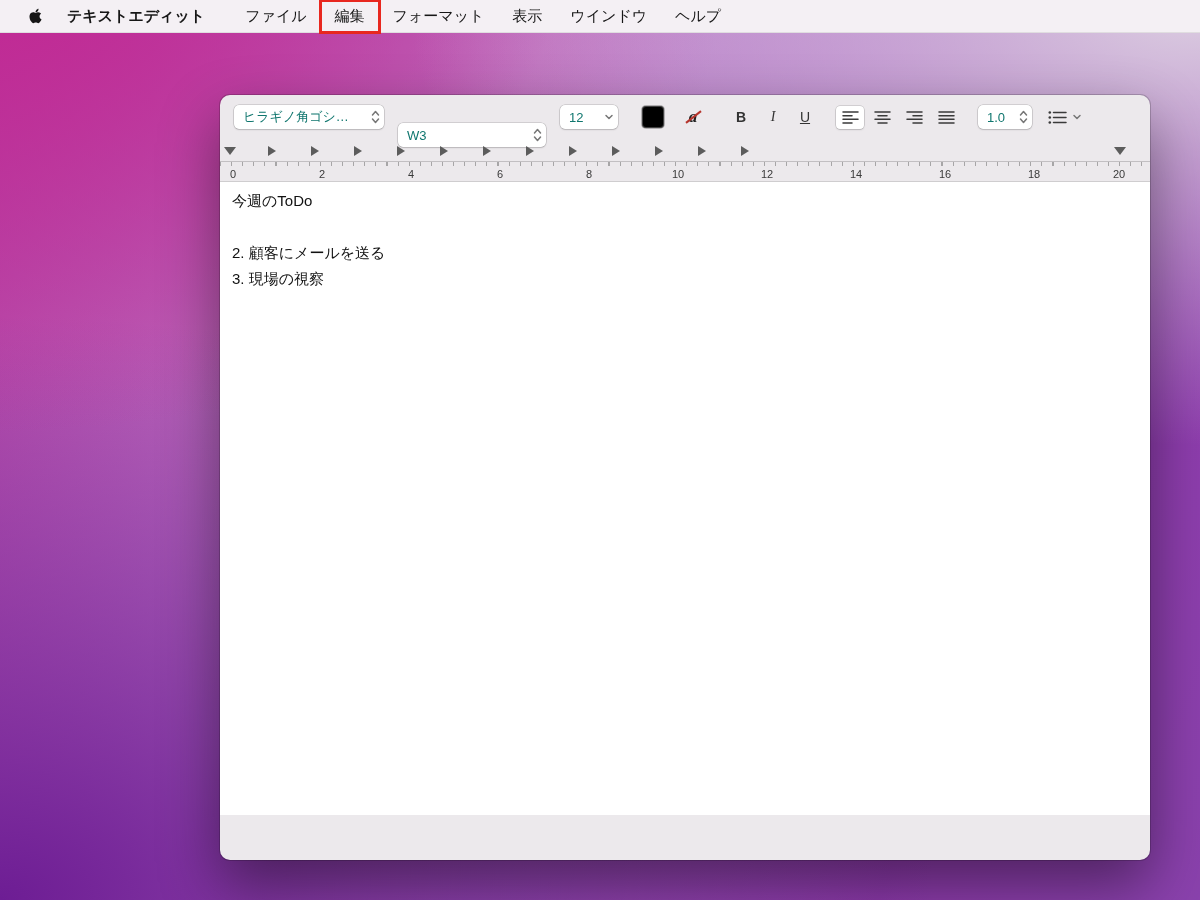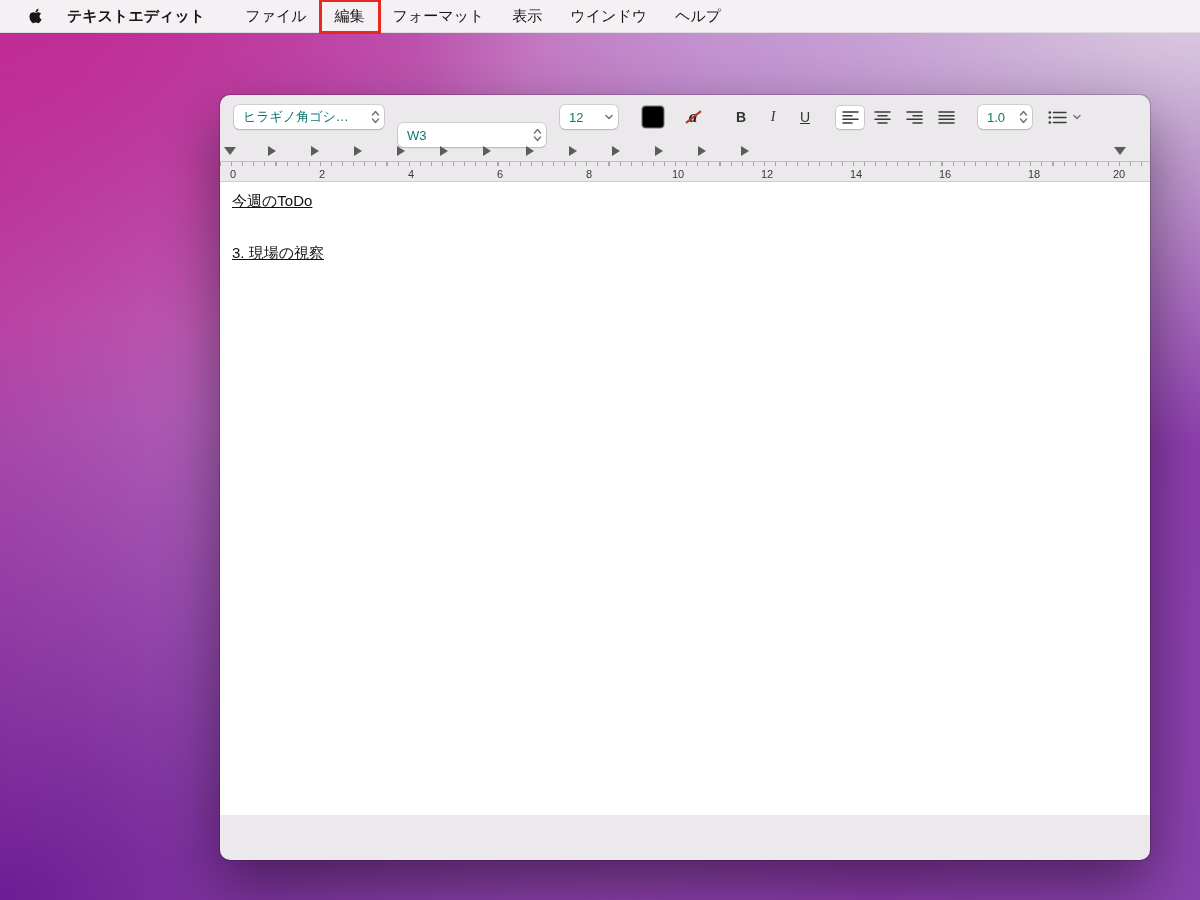--- a/index.html
+++ b/index.html
@@ -70,21 +70,21 @@
   .margin-marker { position:absolute; width:0; height:0;
     border-top:8px solid #5c5c5c; border-left:6px solid transparent; border-right:6px solid transparent; }
   .ticks-row { position:relative; height:20px; border-top:1px solid #c2bfc2;
     background-image:repeating-linear-gradient(to right, rgba(110,110,110,0.55) 0 1px, transparent 1px 11.1px);
     background-size:100% 4px; background-repeat:no-repeat; font-size:11px; color:#3a3a3a; }
   .ruler-num { position:absolute; top:6px; }
 
   
   .content { height:634px; background:#fff; border-top:1px solid #cfcdcf;
     padding:6px 12px; font-size:15px; color:#111; cursor:text; }
-  .doc-line { min-height:26px; line-height:26px; white-space:pre;text-decoration:underline; }
+  .doc-line { min-height:26px; line-height:26px; white-space:pre; }
 </style>
 </head>
 <body>
 
 <div class="screen">
 
   <div class="menubar">
     <span class="apple">
       <svg viewBox="0 0 170 170">
           <path d="M150.37 130.25c-2.45 5.66-5.35 10.87-8.71 15.66-4.58 6.53-8.33 11.05-11.22 13.56-4.48 4.12-9.28 6.23-14.42 6.35-3.69 0-8.14-1.05-13.32-3.18-5.2-2.12-9.97-3.17-14.34-3.17-4.58 0-9.49 1.05-14.75 3.17-5.26 2.13-9.5 3.24-12.74 3.35-4.93.21-9.84-1.96-14.75-6.52-3.13-2.73-7.04-7.41-11.73-14.04-5.03-7.08-9.17-15.29-12.41-24.65-3.47-10.11-5.21-19.9-5.21-29.38 0-10.86 2.35-20.22 7.04-28.07 3.7-6.3 8.61-11.27 14.76-14.92s12.79-5.51 19.95-5.63c3.91 0 9.05 1.21 15.43 3.59 6.36 2.39 10.45 3.6 12.24 3.6 1.34 0 5.88-1.42 13.57-4.24 7.27-2.62 13.41-3.7 18.44-3.28 13.63 1.1 23.87 6.47 30.68 16.15-12.19 7.39-18.22 17.73-18.1 31 .11 10.34 3.86 18.94 11.23 25.77 3.34 3.17 7.07 5.62 11.22 7.36-.9 2.61-1.85 5.11-2.86 7.51zM119.11 7.24c0 8.1-2.96 15.67-8.86 22.67-7.12 8.32-15.73 13.13-25.07 12.38a25.2 25.2 0 0 1-.19-3.07c0-7.78 3.39-16.1 9.4-22.91 3-3.45 6.82-6.31 11.45-8.6 4.62-2.25 8.99-3.5 13.1-3.74.12 1.08.17 2.17.17 3.27z"></path>
@@ -224,17 +224,18 @@
         <span class="ruler-num" style="left:630px">14</span>
         <span class="ruler-num" style="left:719px">16</span>
         <span class="ruler-num" style="left:808px">18</span>
         <span class="ruler-num" style="left:893px">20</span>
       </div>
     </div>
 
     <div class="content">
       <div class="doc-line">今週のToDo</div>
       <div class="doc-line"></div>
+      <div class="doc-line">2. 顧客にメールを送る</div>
       <div class="doc-line">3. 現場の視察</div>
     </div>
 
   </div>
 </div>
 
 </body></html>

